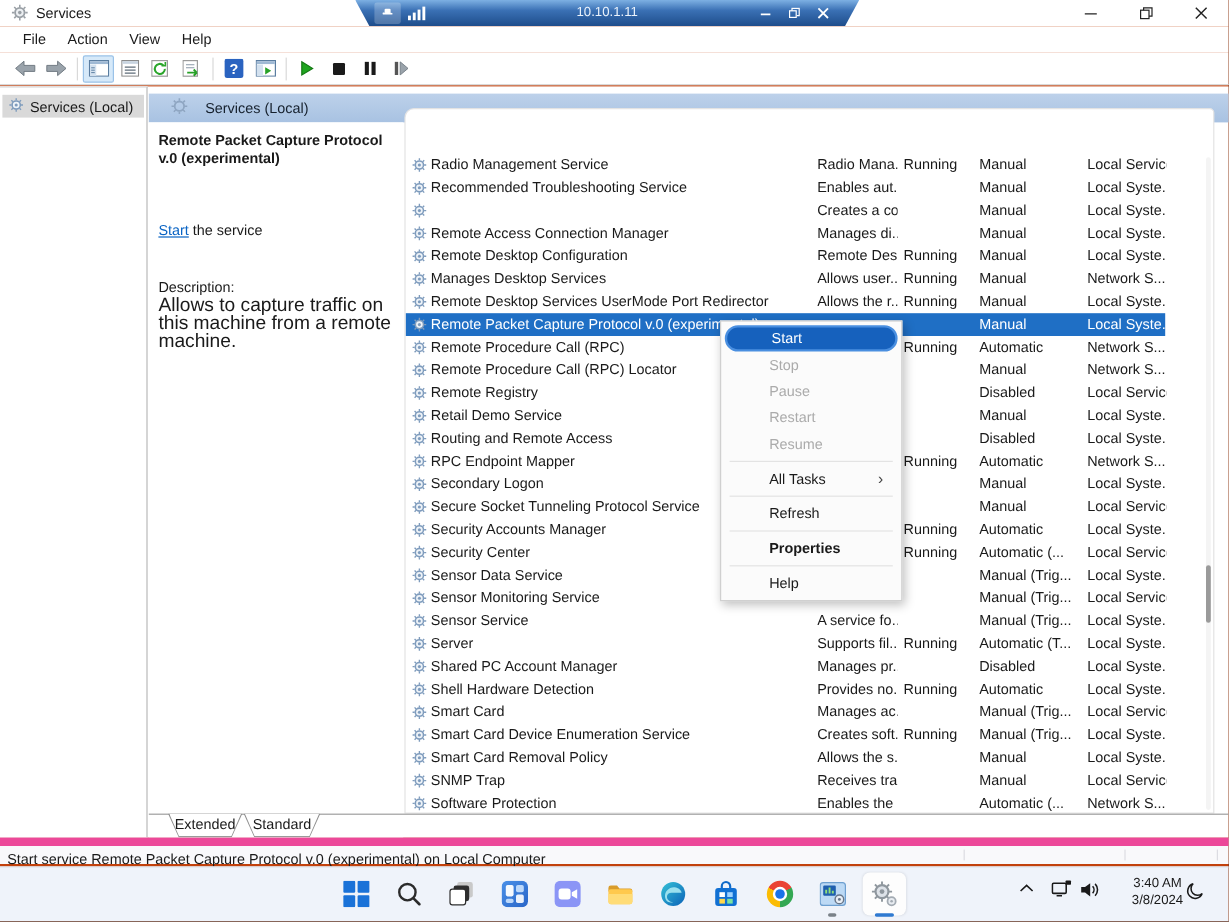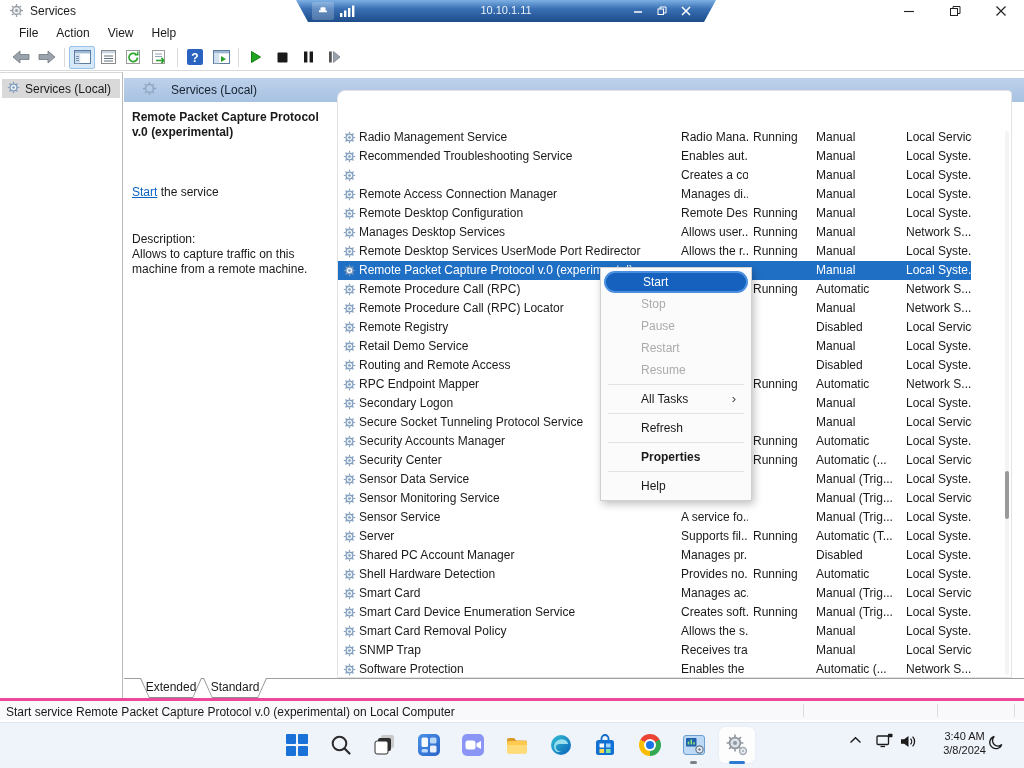--- a/index.html
+++ b/index.html
@@ -1,20 +1,20 @@
 <!DOCTYPE html>
 <html><head>
 <meta charset="utf-8">
 <style>
   * { margin:0; padding:0; box-sizing:border-box; }
   html,body { background:#333; }
   .screen {
     position:relative; width:1024px; height:768px; overflow:hidden;
     font-family:"Liberation Sans","DejaVu Sans",sans-serif;
-    font-size:12px; color:#1a1a1a; background:#ffffff; cursor:default;
+    font-size:12px; color:#1a1a1a; background:#c2410c; cursor:default;
   }
   
   .titlebar { position:absolute; left:0; top:0; width:1024px; height:22px; background:#fff; }
   .titlebar .app-ico { position:absolute; left:9px; top:3px; }
   .titlebar .app-title { position:absolute; left:30px; top:4px; font-size:12px; }
   .win-controls { position:absolute; right:0; top:0; height:22px; display:flex; }
   .win-btn { width:46px; height:22px; display:flex; align-items:center; justify-content:center; }
   
   .rdpbar { position:absolute; left:296px; top:0; width:420px; height:22px;
     background:linear-gradient(180deg,#7db0e3 0%,#3a70b4 40%,#1d4c8a 100%);
@@ -38,21 +38,21 @@
   .tree-item { position:absolute; left:2px; top:6px; width:118px; height:19px; background:#d9d9d9; display:flex; align-items:center; padding-left:5px; gap:5px; }
   .pane-header { position:absolute; left:124px; top:6px; width:900px; height:24px;
     background:linear-gradient(180deg,#bdd1ea 0%,#a8c2e2 100%); display:flex; align-items:center; padding-left:18px; gap:14px; }
   .pane-header .hdr-title { font-size:12px; color:#16212e; }
   
   .detail-pane { position:absolute; left:124px; top:30px; width:212px; height:596px; background:#fff; }
   .detail-title { position:absolute; left:8px; top:8px; width:205px; font-weight:bold; font-size:12px; line-height:15px; }
   .detail-action { position:absolute; left:8px; top:83px; font-size:12px; }
   .detail-action .link { color:#0a64c4; text-decoration:underline; }
   .detail-desc-label { position:absolute; left:8px; top:130px; font-size:12px; }
-  .detail-desc { position:absolute; left:8px; top:145px; width:196px; font-size:12px; line-height:15px; }
+  .detail-desc { position:absolute; left:8px; top:145px; width:196px; font-size:16px; line-height:15px; }
   
   .listview { position:absolute; left:337px; top:18px; width:675px; height:588px; background:#fff; border:1px solid #e3e3e3; border-radius:8px 4px 0 0; overflow:hidden; }
   .lv-header { position:absolute; left:0; top:0; width:675px; height:37px; background:#fff; border-bottom:1px solid #ededed; }
   .lv-hcell { position:absolute; bottom:4px; font-size:12px; color:#1a1a1a; white-space:nowrap; }
   .lv-hsep { position:absolute; top:4px; bottom:4px; width:1px; background:#e6e6e6; }
   .sort-glyph { position:absolute; top:2px; left:150px; width:18px; height:9px; }
   .lv-body { position:absolute; left:0; top:37px; width:675px; }
   .lv-row { position:relative; height:19px; width:633px; white-space:nowrap; }
   .lv-row.selected { background:#1f6fc5; color:#fff; }
   .cell { position:absolute; top:0; height:19px; line-height:19px; font-size:12px; }
@@ -78,21 +78,21 @@
   
   .tabstrip { position:absolute; left:0; top:698px; width:1024px; height:0; }
   .tabline { position:absolute; left:124px; top:-20px; width:900px; height:1px; background:#9f9f9f; }
   .tab { position:absolute; top:-20px; height:20px;margin-left:12px; }
   .tab .shape { position:absolute; inset:0; background:#8f8f8f; clip-path:polygon(0 0,100% 0,calc(100% - 9px) 100%,9px 100%); }
   .tab .inner { position:absolute; inset:0 1px 1px 1px; background:#fff; clip-path:polygon(0 0,100% 0,calc(100% - 8.3px) 100%,8.3px 100%); }
   .tab .lbl { position:absolute; left:0; right:0; top:2px; text-align:center; font-size:12px; z-index:2; }
   .tab.active { z-index:3; }
   .tab.active .shape { clip-path:polygon(0 0,100% 0,calc(100% - 9px) 100%,9px 100%); }
   
-  .statusbar { position:absolute; left:0; top:698px; width:1024px; height:22px; background:#f9f9fb; border-top:3px solid #ec4899; }
+  .statusbar { position:absolute; left:0; top:698px; width:1024px; height:22px; background:#f9f9fb; border-top:7px solid #ec4899; }
   .status-text { position:absolute; left:6px; top:4px; font-size:12px; }
   .status-sep { position:absolute; top:3px; bottom:3px; width:1px; background:#dcdce2; }
   
   .taskbar { position:absolute; left:0; top:722px; width:1024px; height:46px; background:#eff3fa; border-top:1px solid #e0e4ec; }
   .tb-ico { position:absolute; top:733px; width:24px; height:24px; display:flex; align-items:center; justify-content:center; }
   .tb-active-bg { position:absolute; width:36px; height:36px; top:727px; background:#fdfdfd; border-radius:6px; box-shadow:0 0 2px rgba(0,0,0,.08); }
   .run-indicator { position:absolute; top:761px; height:3px; border-radius:2px; }
   .chrome-ico { width:22px; height:22px; border-radius:50%;
     background:conic-gradient(from -60deg,#ea4335 0 120deg,#34a853 120deg 240deg,#fbbc04 240deg 360deg); position:relative; }
   .chrome-ico::before { content:""; position:absolute; inset:5px; background:#fff; border-radius:50%; }

